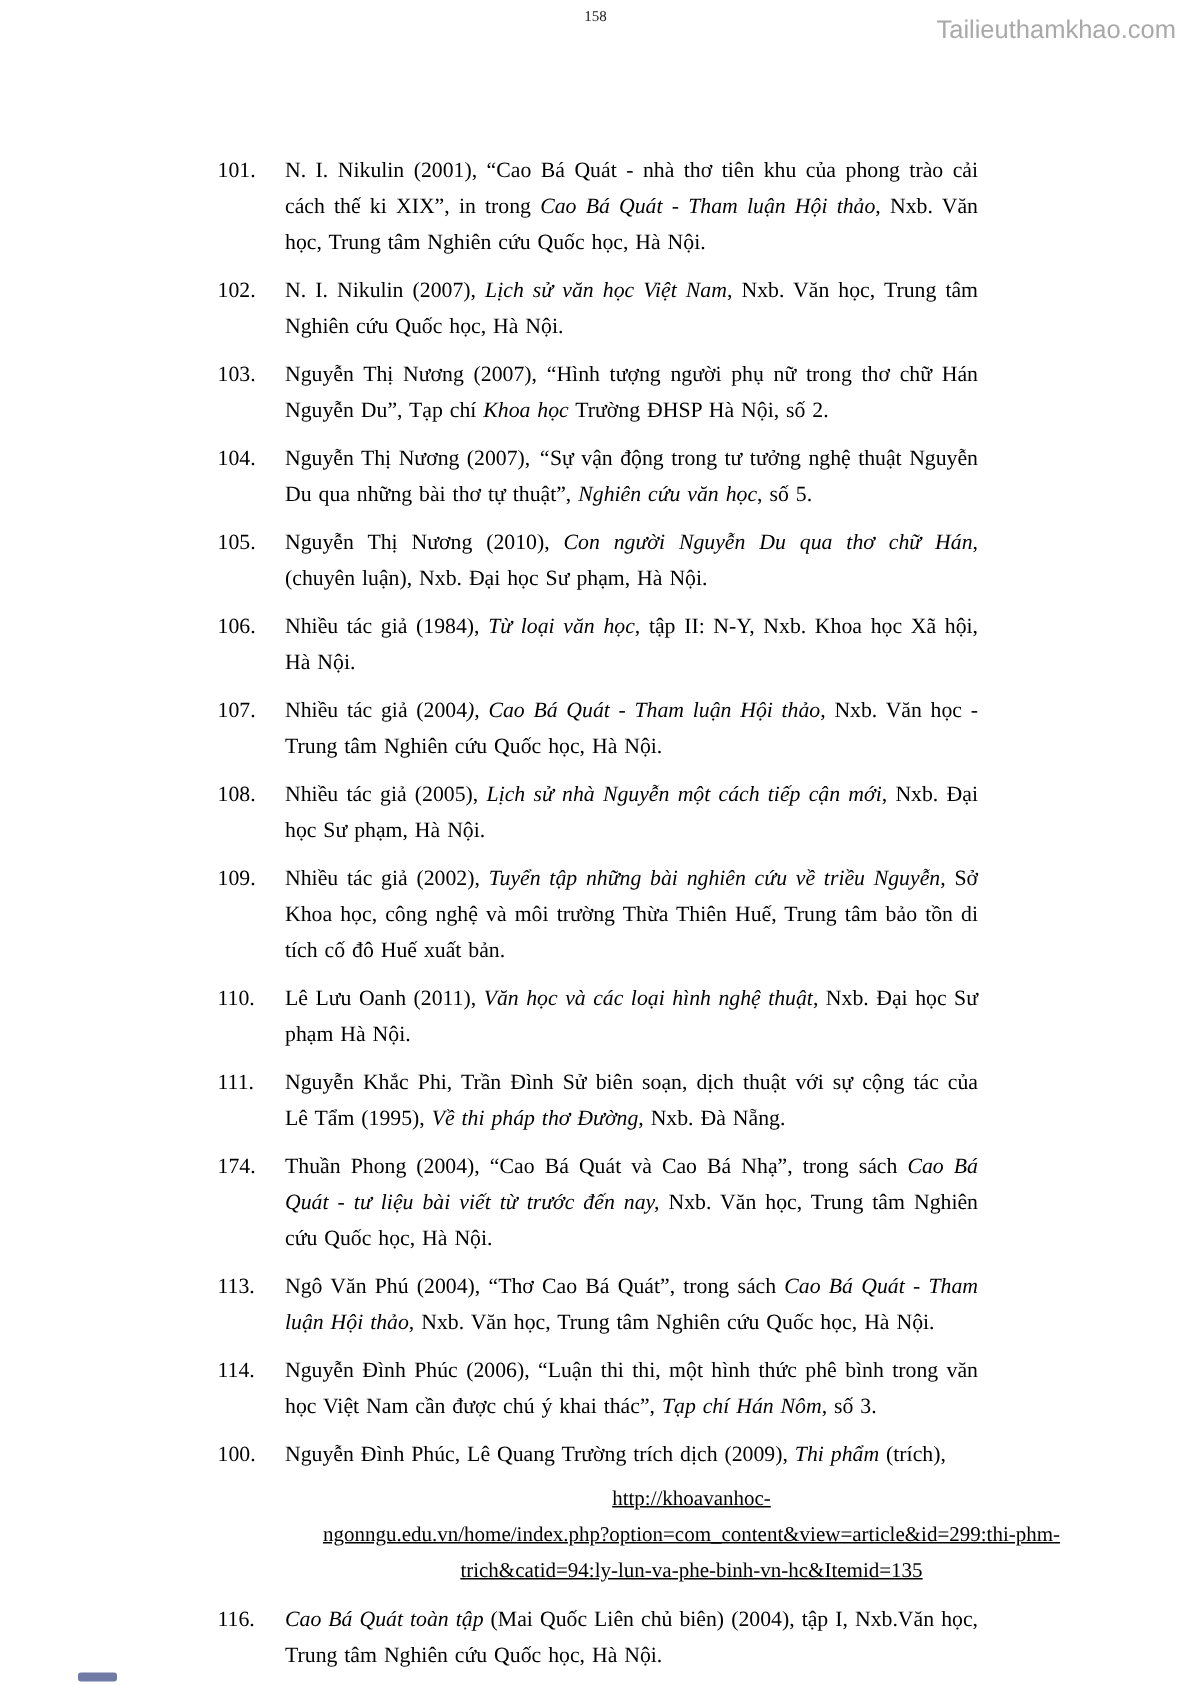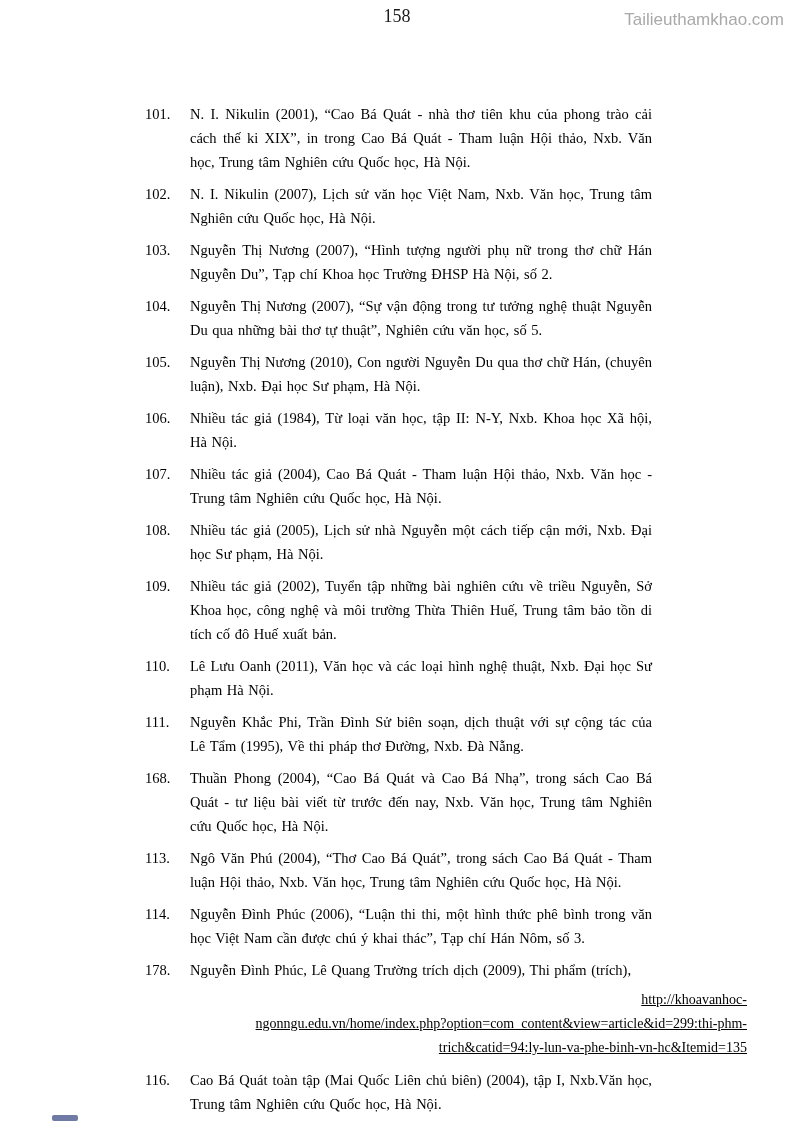--- a/index.html
+++ b/index.html
@@ -13,21 +13,21 @@
     font-family: "Liberation Serif", serif;
     color: #000000;
     overflow: hidden;
   }
   .page-number {
     position: absolute;
     top: 6px;
     left: 0;
     right: 0;
     text-align: center;
-    font-size: 18px;
+    font-size: 10px;
     color: #1a1a1a;
   }
   .watermark {
     position: absolute;
     top: 10px;
     right: 10px;
     font-size: 17px;
     font-family: "Liberation Sans", sans-serif;
     color: #a9a9a9;
   }
@@ -44,28 +44,28 @@
     padding-left: 45px;
     text-indent: -45px;
     margin-bottom: 8px;
     word-spacing: 1px;
   }
   .ref-num {
     display: inline-block;
     width: 45px;
     text-indent: 0;
   }
-  .italic { }
+  .italic { font-style: italic; }
   .ref-link {
     display: block;
     text-indent: 0;
     margin-top: 6px;
     margin-left: -15px;
     width: 572px;
-    text-align: right;
+    text-align: center;
     font-size: 14px;
     line-height: 24px;
     color: #000000;
     text-decoration: underline;
     word-break: break-all;
     cursor: pointer;
   }
   .link-line { display: block; }
   .corner-artifact {
     position: absolute;
@@ -90,24 +90,24 @@
       <p class="ref"><span class="ref-num">102.</span><span>N. I. Nikulin (2007), </span><span class="italic">Lịch sử văn học Việt Nam,</span><span> Nxb. Văn học, Trung tâm Nghiên cứu Quốc học, Hà Nội.</span></p>
       <p class="ref"><span class="ref-num">103.</span><span>Nguyễn Thị Nương (2007), “Hình tượng người phụ nữ trong thơ chữ Hán Nguyễn Du”, Tạp chí </span><span class="italic">Khoa học</span><span> Trường ĐHSP Hà Nội, số 2.</span></p>
       <p class="ref"><span class="ref-num">104.</span><span>Nguyễn Thị Nương (2007), </span><span class="italic">“</span><span>Sự vận động trong tư tưởng nghệ thuật Nguyễn Du qua những bài thơ tự thuật”, </span><span class="italic">Nghiên cứu văn học</span><span>, số 5.</span></p>
       <p class="ref"><span class="ref-num">105.</span><span>Nguyễn Thị Nương (2010), </span><span class="italic">Con người Nguyễn Du qua thơ chữ Hán</span><span>, (chuyên luận), Nxb. Đại học Sư phạm, Hà Nội.</span></p>
       <p class="ref"><span class="ref-num">106.</span><span>Nhiều tác giả (1984), </span><span class="italic">Từ loại văn học,</span><span> tập II: N-Y, Nxb. Khoa học Xã hội, Hà Nội.</span></p>
       <p class="ref"><span class="ref-num">107.</span><span>Nhiều tác giả (2004</span><span class="italic">), Cao Bá Quát - Tham luận Hội thảo,</span><span> Nxb. Văn học - Trung tâm Nghiên cứu Quốc học, Hà Nội.</span></p>
       <p class="ref"><span class="ref-num">108.</span><span>Nhiều tác giả (2005), </span><span class="italic">Lịch sử nhà Nguyễn một cách tiếp cận mới,</span><span> Nxb. Đại học Sư phạm, Hà Nội.</span></p>
       <p class="ref"><span class="ref-num">109.</span><span>Nhiều tác giả (2002), </span><span class="italic">Tuyển tập những bài nghiên cứu về triều Nguyễn,</span><span> Sở Khoa học, công nghệ và môi trường Thừa Thiên Huế, Trung tâm bảo tồn di tích cố đô Huế xuất bản.</span></p>
       <p class="ref"><span class="ref-num">110.</span><span>Lê Lưu Oanh (2011), </span><span class="italic">Văn học và các loại hình nghệ thuật,</span><span> Nxb. Đại học Sư phạm Hà Nội.</span></p>
       <p class="ref"><span class="ref-num">111.</span><span>Nguyễn Khắc Phi, Trần Đình Sử biên soạn, dịch thuật với sự cộng tác của Lê Tẩm (1995), </span><span class="italic">Về thi pháp thơ Đường,</span><span> Nxb. Đà Nẵng.</span></p>
-      <p class="ref"><span class="ref-num">168.</span><span>Thuần Phong (2004), “Cao Bá Quát và Cao Bá Nhạ”, trong sách </span><span class="italic">Cao Bá Quát - tư liệu bài viết từ trước đến nay,</span><span> Nxb. Văn học, Trung tâm Nghiên cứu Quốc học, Hà Nội.</span></p>
+      <p class="ref"><span class="ref-num">174.</span><span>Thuần Phong (2004), “Cao Bá Quát và Cao Bá Nhạ”, trong sách </span><span class="italic">Cao Bá Quát - tư liệu bài viết từ trước đến nay,</span><span> Nxb. Văn học, Trung tâm Nghiên cứu Quốc học, Hà Nội.</span></p>
       <p class="ref"><span class="ref-num">113.</span><span>Ngô Văn Phú (2004), “Thơ Cao Bá Quát”, trong sách </span><span class="italic">Cao Bá Quát - Tham luận Hội thảo,</span><span> Nxb. Văn học, Trung tâm Nghiên cứu Quốc học, Hà Nội.</span></p>
       <p class="ref"><span class="ref-num">114.</span><span>Nguyễn Đình Phúc (2006), “Luận thi thi, một hình thức phê bình trong văn học Việt Nam cần được chú ý khai thác”, </span><span class="italic">Tạp chí Hán Nôm,</span><span> số 3.</span></p>
-      <p class="ref"><span class="ref-num">178.</span><span>Nguyễn Đình Phúc, Lê Quang Trường trích dịch (2009), </span><span class="italic">Thi phẩm</span><span> (trích),</span><a class="ref-link" href="#">
+      <p class="ref"><span class="ref-num">100.</span><span>Nguyễn Đình Phúc, Lê Quang Trường trích dịch (2009), </span><span class="italic">Thi phẩm</span><span> (trích),</span><a class="ref-link" href="#">
           <span class="link-line">http://khoavanhoc-</span>
           <span class="link-line">ngonngu.edu.vn/home/index.php?option=com_content&amp;view=article&amp;id=299:thi-phm-</span>
           <span class="link-line">trich&amp;catid=94:ly-lun-va-phe-binh-vn-hc&amp;Itemid=135</span>
         </a></p>
       <p class="ref"><span class="ref-num">116.</span><span class="italic">Cao Bá Quát toàn tập</span><span> (Mai Quốc Liên chủ biên) (2004), tập I, Nxb.Văn học, Trung tâm Nghiên cứu Quốc học, Hà Nội.</span></p>
     </div>
 
   <div class="corner-artifact"></div>
 </div>
 

